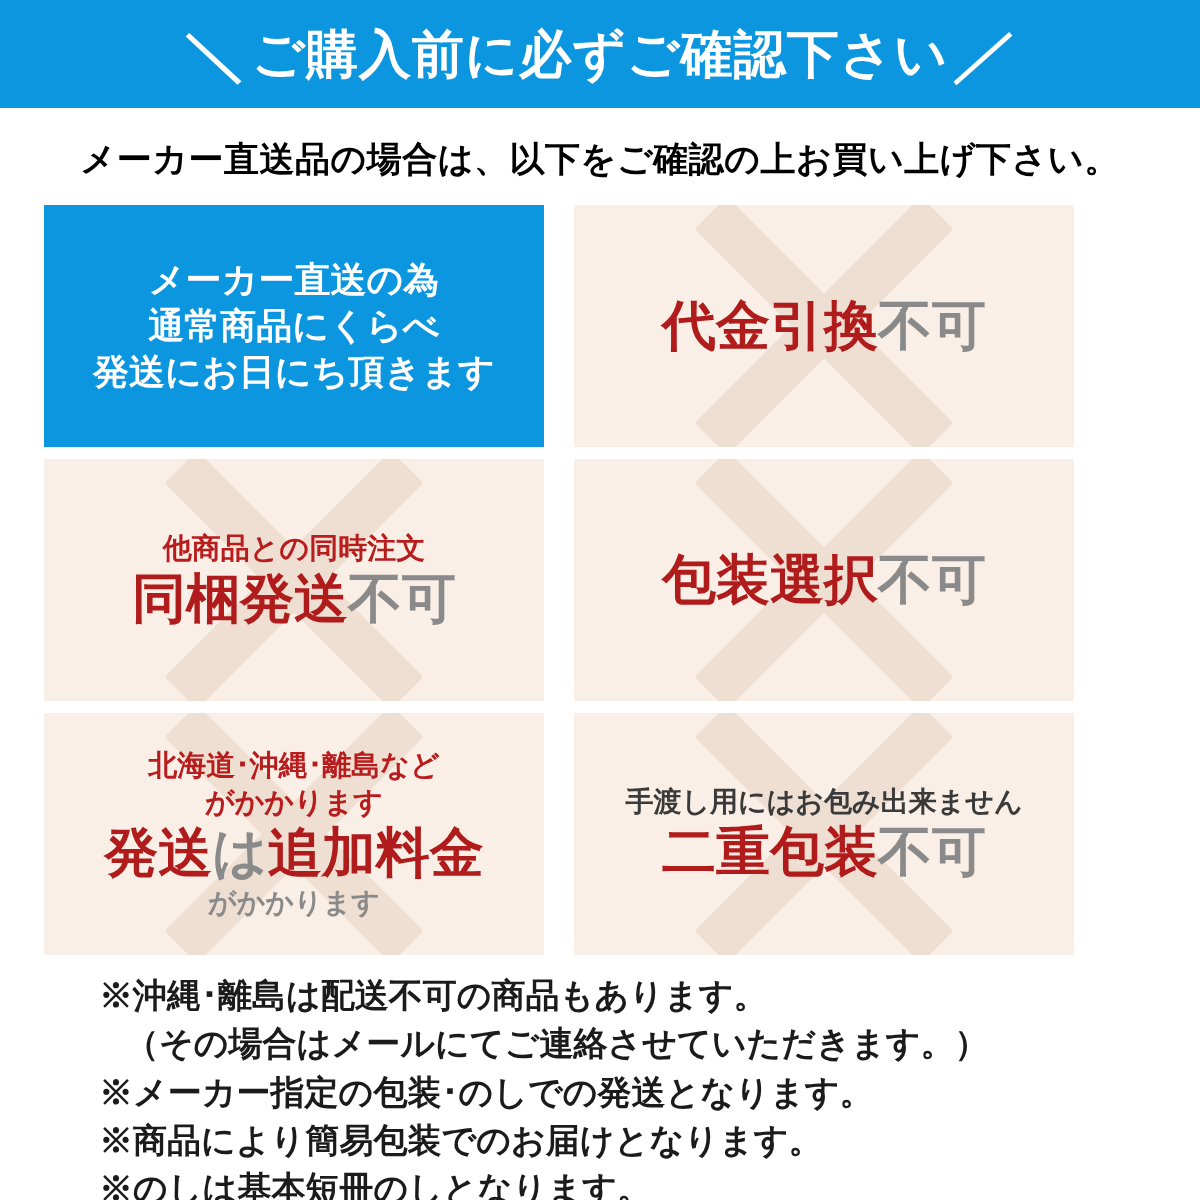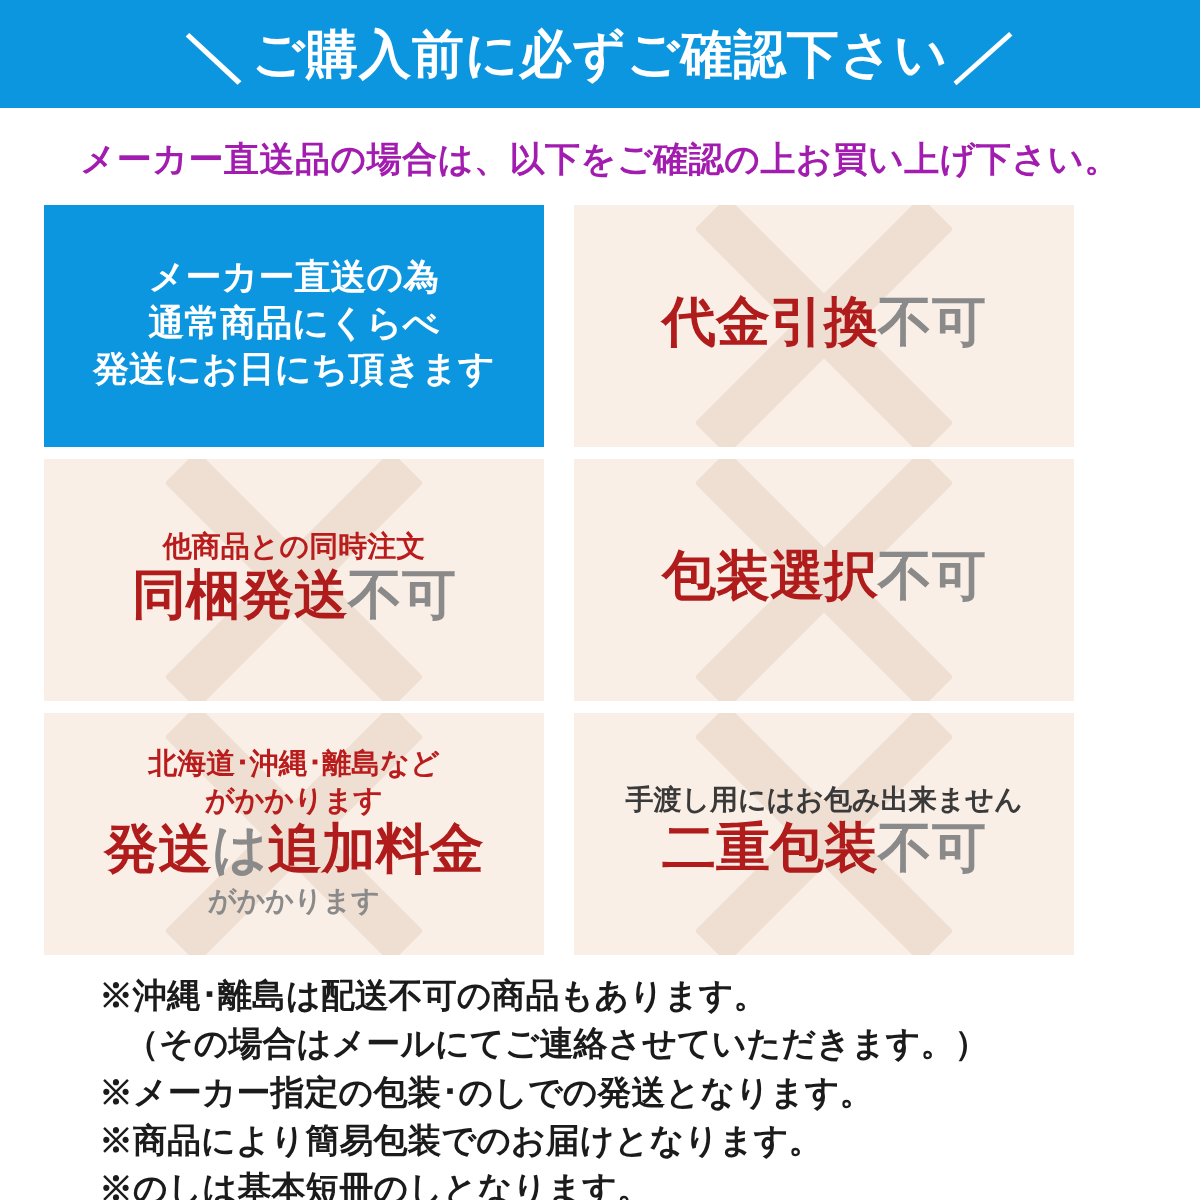--- a/index.html
+++ b/index.html
@@ -52,37 +52,36 @@
     font-weight: bold;
     line-height: 1;
   }
   .slash.left { transform: skewX(12deg); }
   .slash.right { transform: skewX(-12deg); }
 
   
   .lead {
     margin-top: 28px;
     text-align: center;
-    color: #a21caf;
+    color: #000000;
     font-size: 35px;
     font-weight: bold;
     letter-spacing: 0.5px;
     white-space: nowrap;
   }
 
   
   .grid {
     margin: 22px auto 0 auto;
     width: 1112px;
     display: grid;
     grid-template-columns: 500px 500px;
     grid-template-rows: 242px 242px 242px;
     column-gap: 30px;
     row-gap: 12px;
-    font-family: Liberation Mono, monospace;
   }
 
   .card {
     position: relative;
     background: #faefe6;
     overflow: hidden;
     display: flex;
     align-items: center;
     justify-content: center;
     text-align: center;

